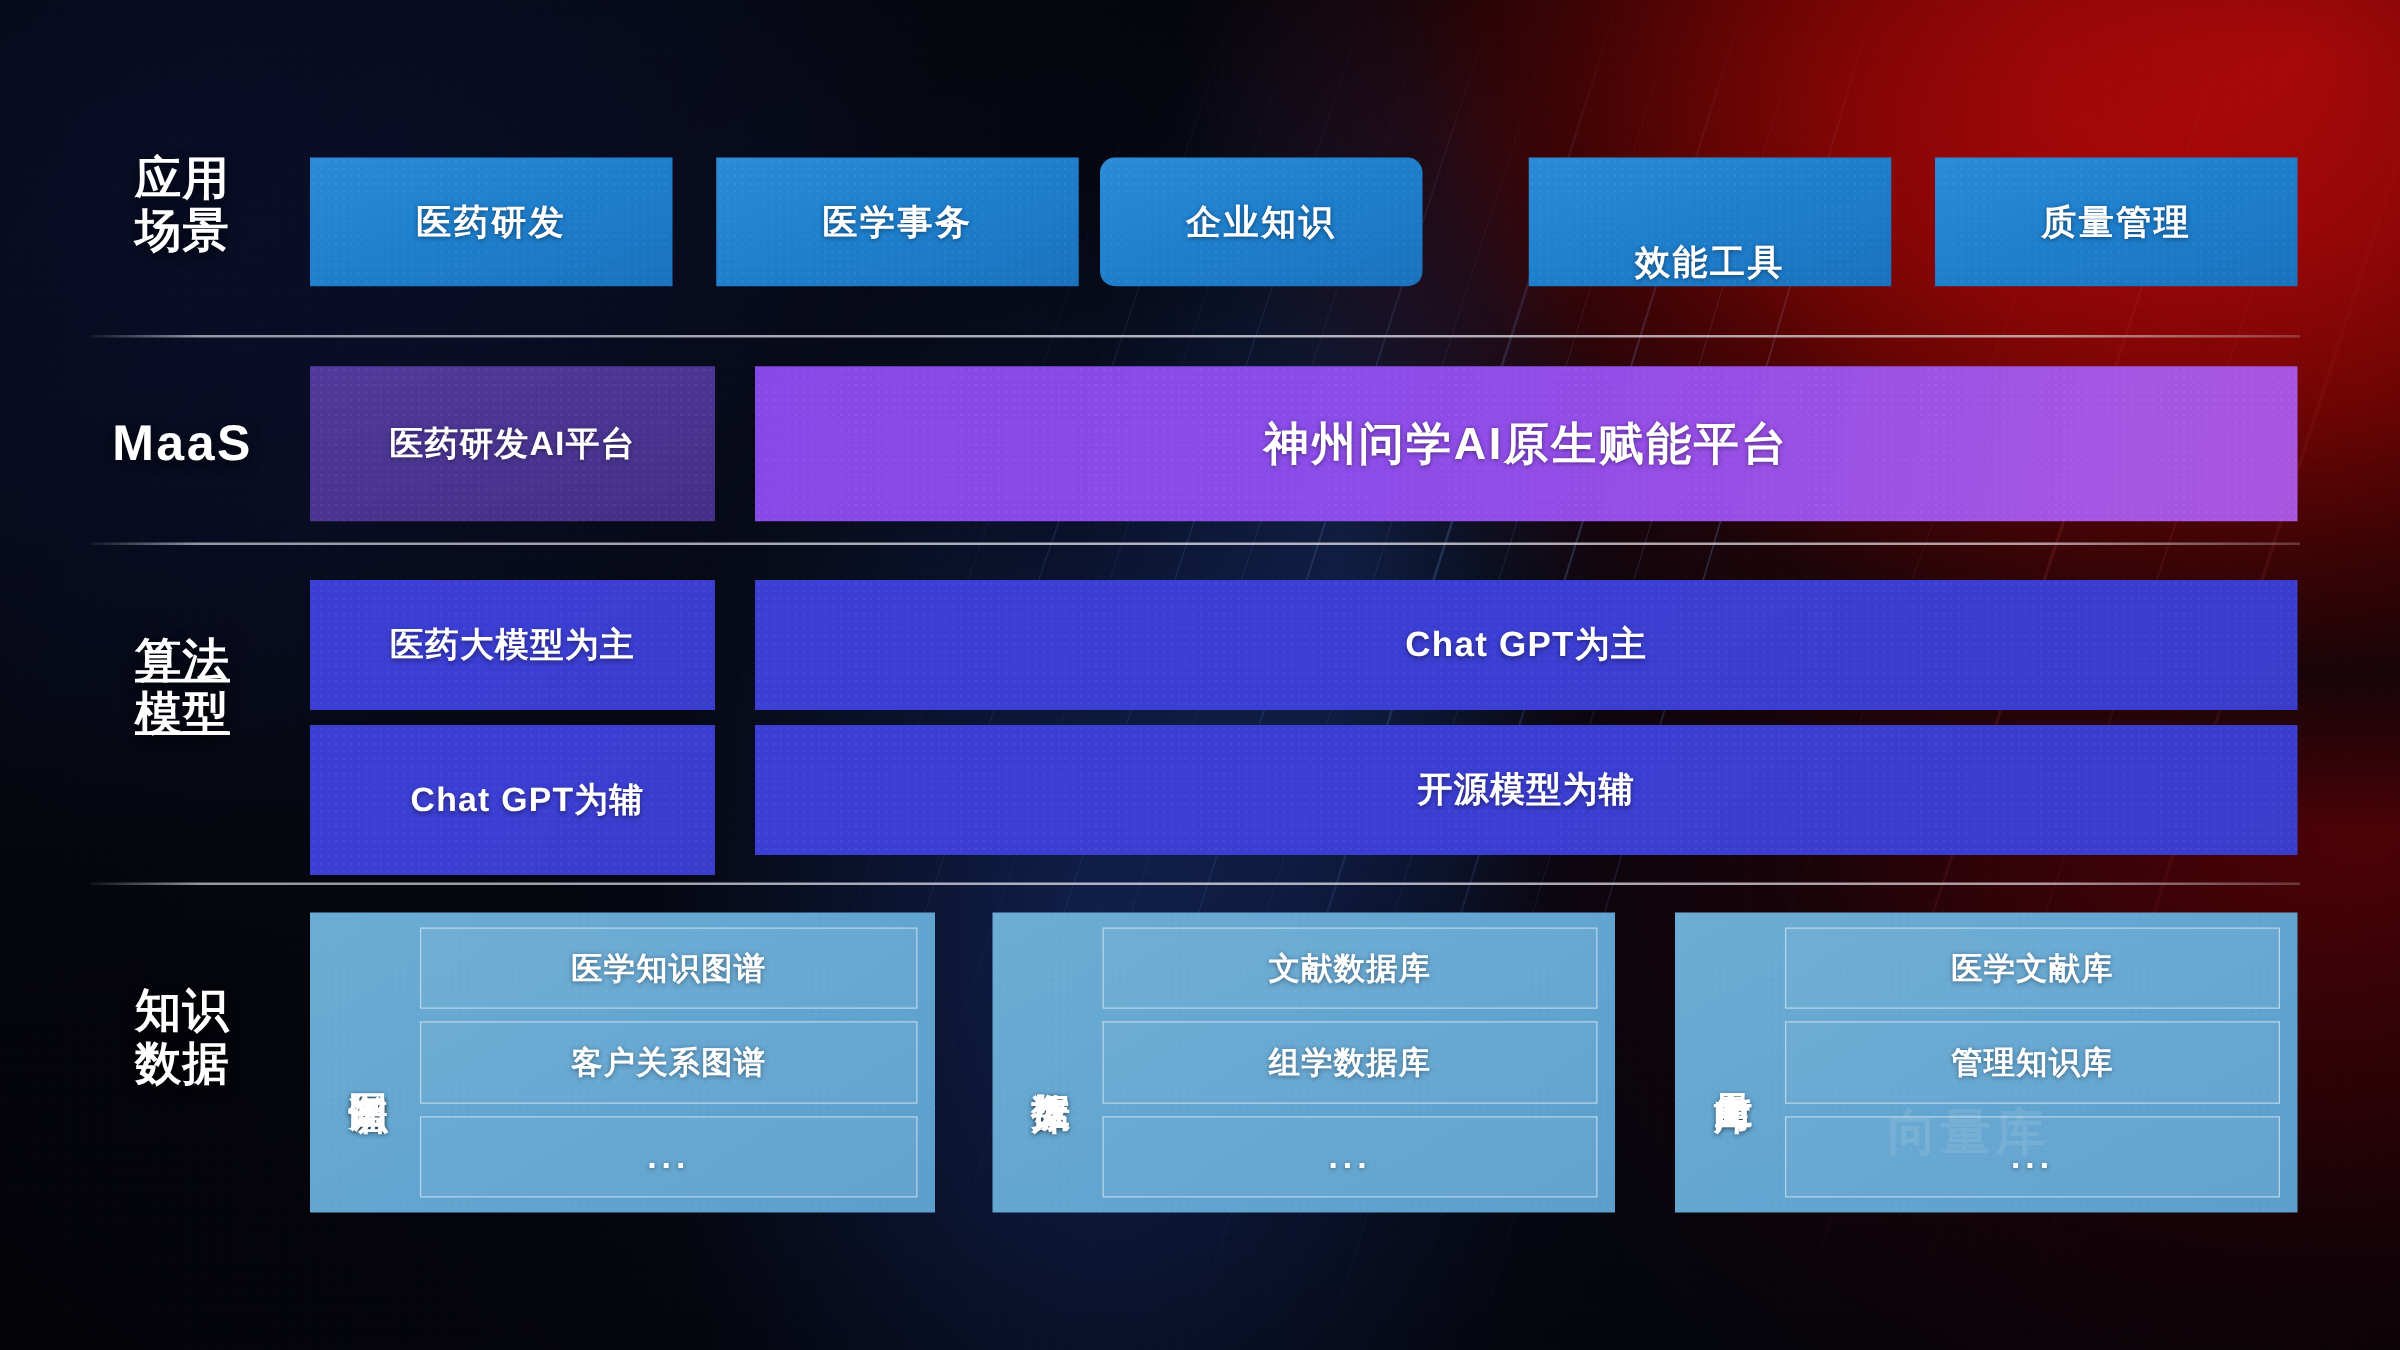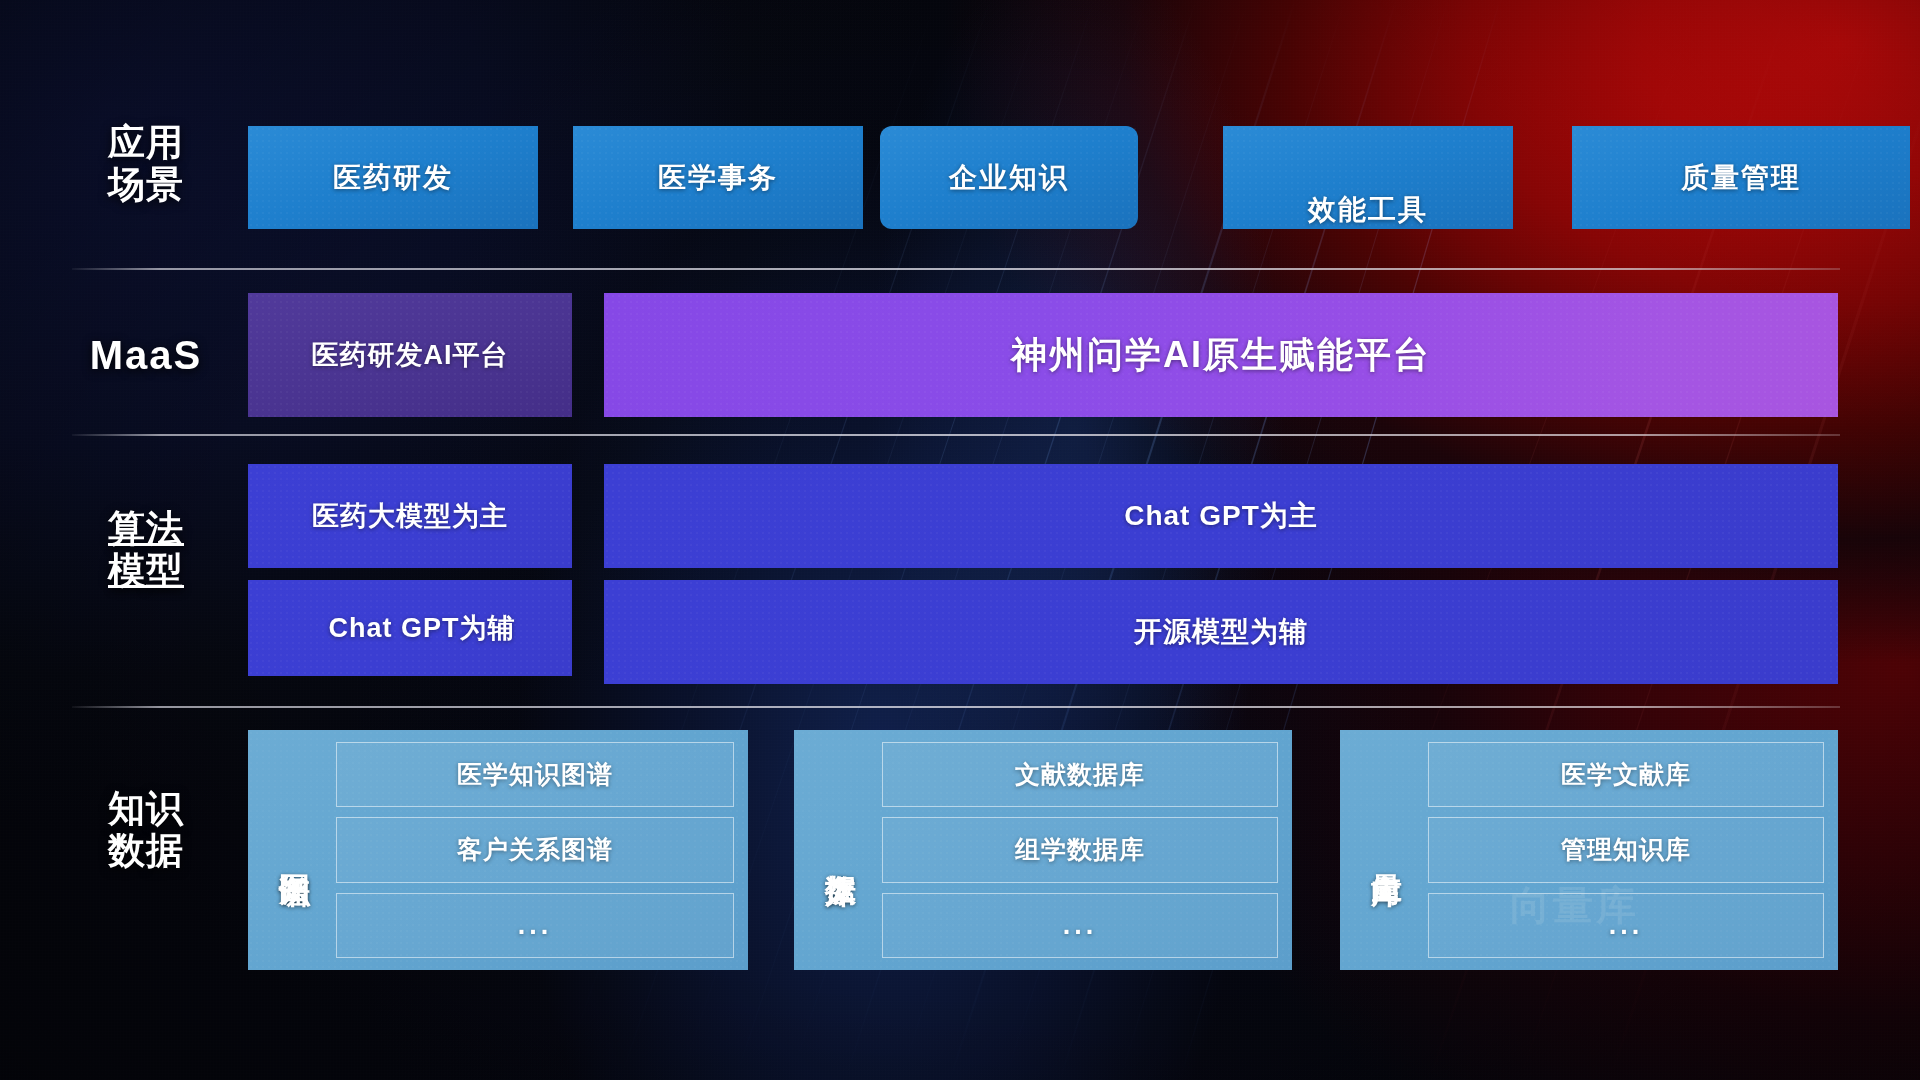--- a/index.html
+++ b/index.html
@@ -129,21 +129,21 @@
   }
 
   
   .algo {
     font-size: 27px;
     background: linear-gradient(140deg, #3c3fd4 0%, #3b3ed2 50%, #3a3ccc 100%);
     letter-spacing: 1px;
   }
   .algo-l1 { top: 464px; left: 248px; width: 324px; height: 104px; }
   .algo-r1 { top: 464px; left: 604px; width: 1234px; height: 104px; font-size: 28px; }
-  .algo-l2 { top: 580px; left: 248px; width: 324px; height: 96px; padding-left: 24px; }
+  .algo-l2 { top: 580px; left: 248px; width: 324px; height: 120px; padding-left: 24px; }
   .algo-r2 { top: 580px; left: 604px; width: 1234px; height: 104px; font-size: 28px; }
 
   
   .kgroup {
     position: absolute;
     top: 730px;
     height: 240px;
     display: flex;
     align-items: stretch;
     box-sizing: border-box;
@@ -272,21 +272,21 @@
     </div>
   <div class="box app-box" style="left:573px; width:290px;">
       <span>医学事务</span>
     </div>
   <div class="box app-box" style="left:880px; width:258px;border-radius:12px;">
       <span>企业知识</span>
     </div>
   <div class="box app-box" style="left:1223px; width:290px;align-items:flex-end;">
       <span>效能工具</span>
     </div>
-  <div class="box app-box" style="left:1548px; width:338px;margin-left:24px;">
+  <div class="box app-box" style="left:1548px; width:290px;">
       <span>质量管理</span>
     </div>
 
   <div class="row-label latin" id="label-maas">
     <div>MaaS</div>
   </div>
 
   <div class="box maas-left">
       <span>医药研发AI平台</span>
     </div>

